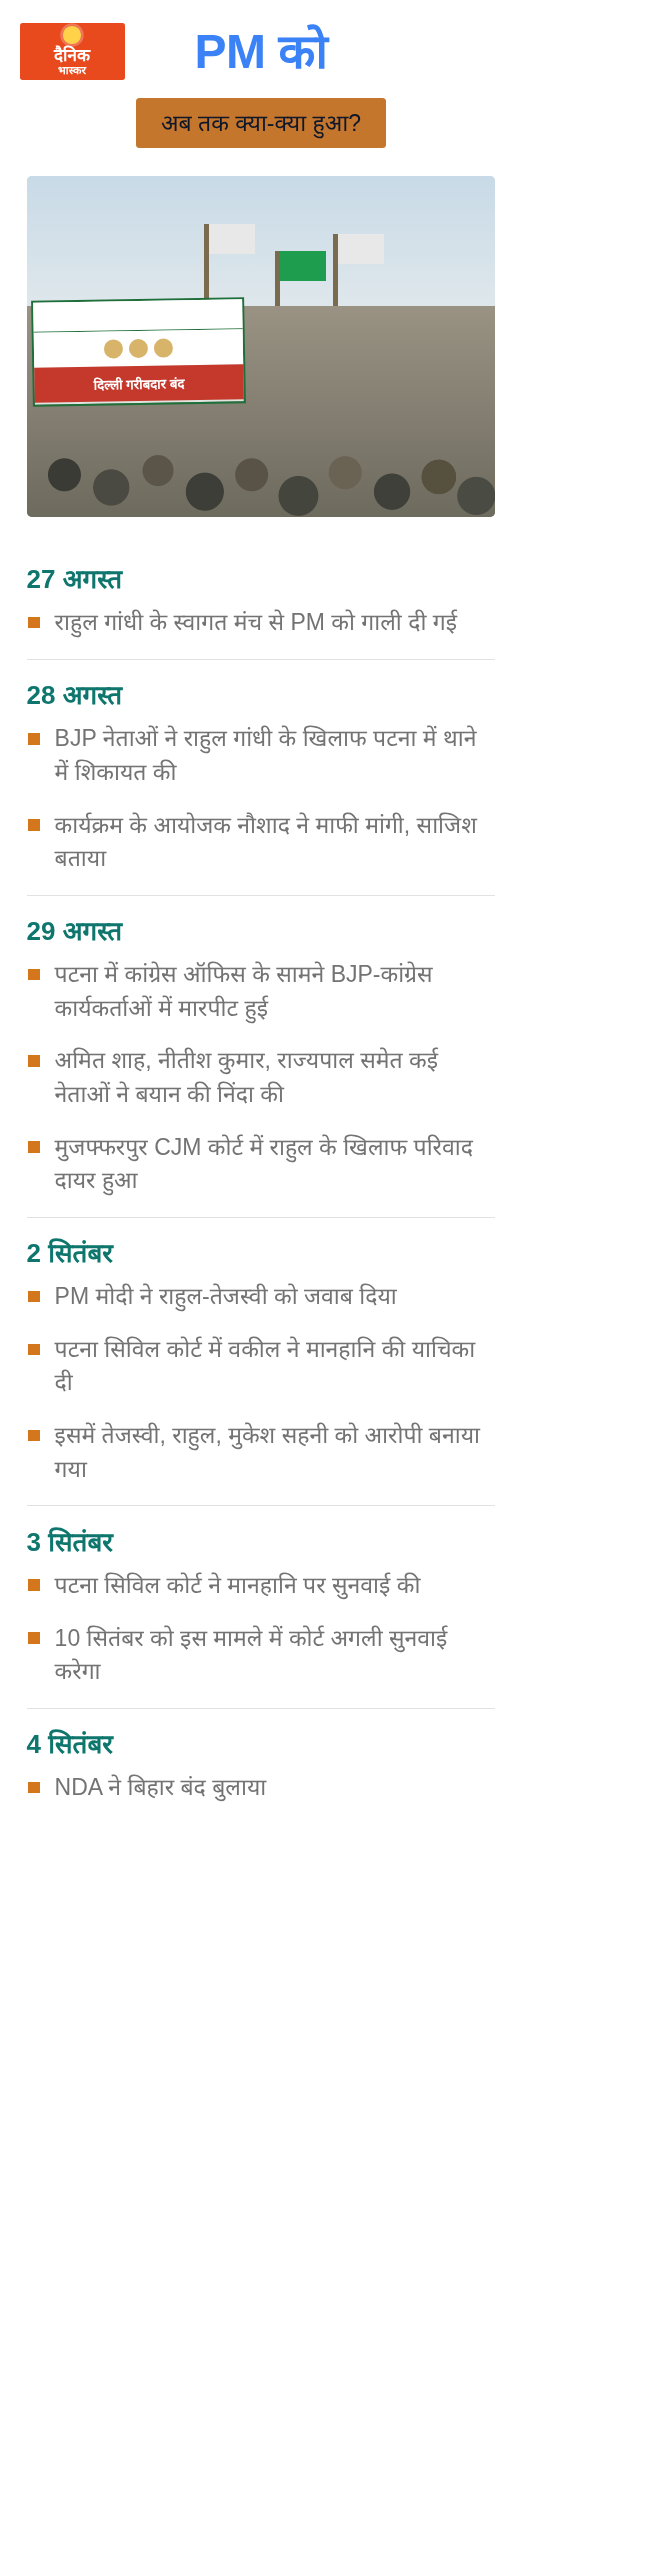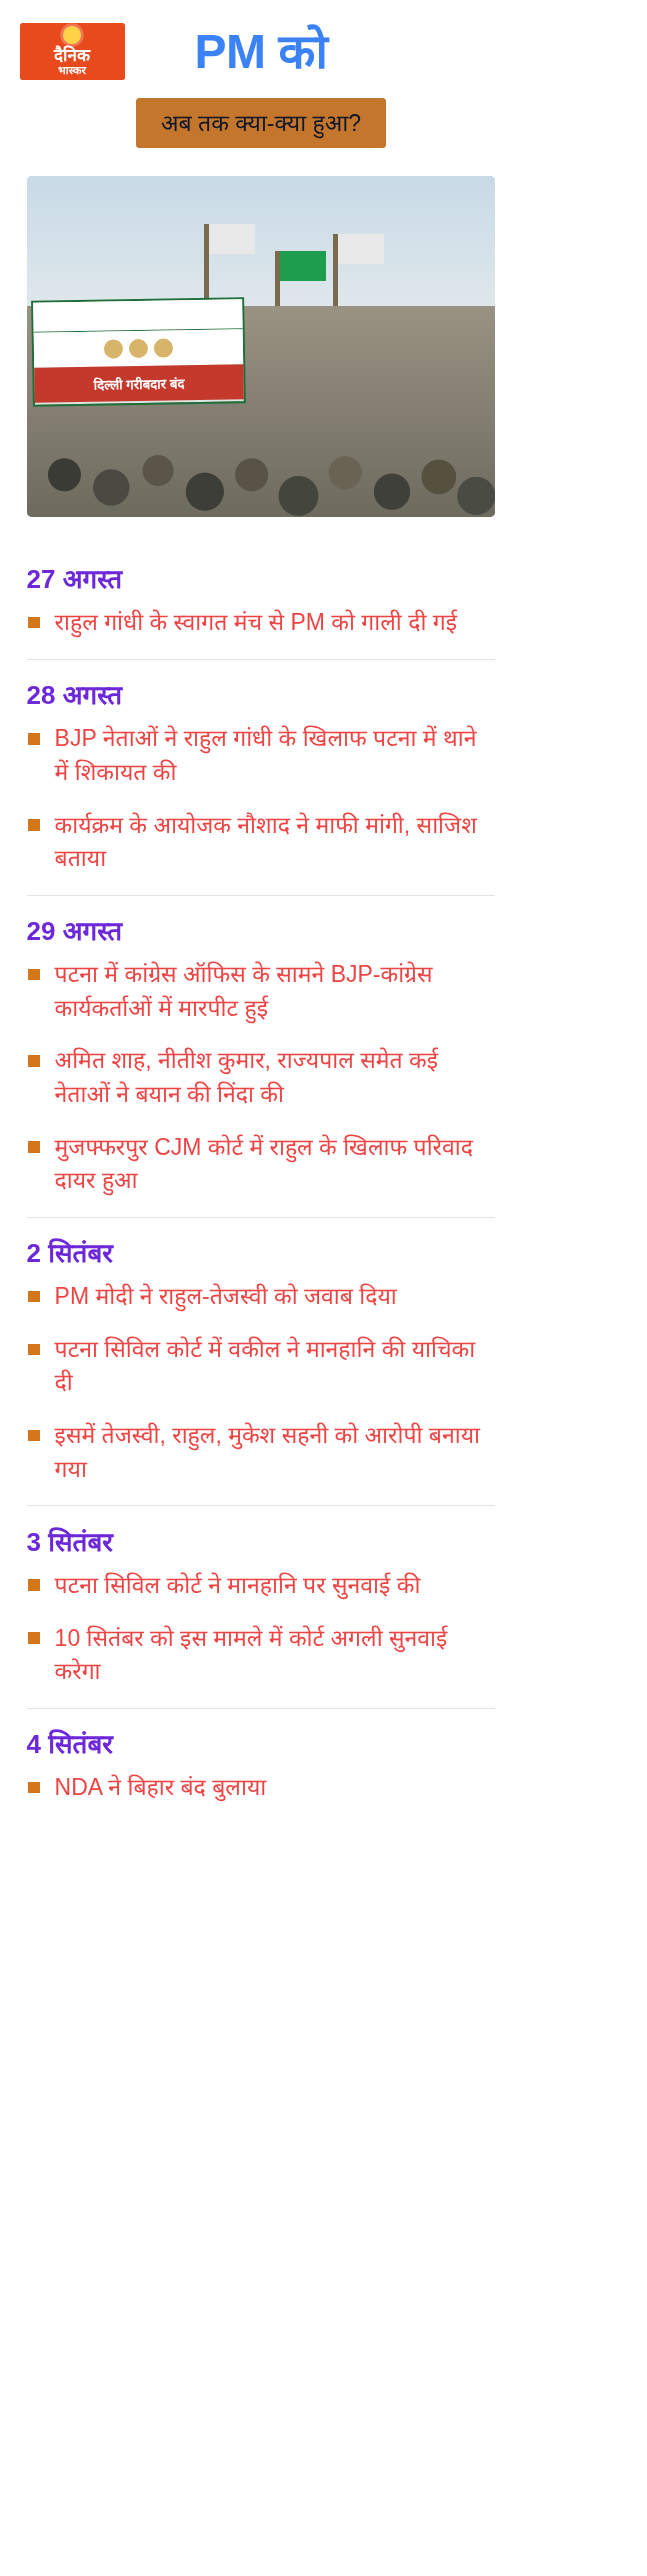--- a/index.html
+++ b/index.html
@@ -175,31 +175,31 @@
     margin: 26.6px 26.6px 0 26.6px;
   }
   .section {
     padding: 5.3px 0 16px 0;
     border-bottom: 0.9px solid #e2e2e2;
   }
   .section:last-child { border-bottom: none; }
   .sec-head {
     font-size: 26px;
     font-weight: bold;
-    color: #6d28d9;
+    color: #0f766e;
     margin: 14px 0 10.6px 0;
     line-height: 1.25;
   }
   ul.items { list-style: none; }
   ul.items li {
     position: relative;
     padding-left: 28px;
     margin-bottom: 19.5px;
     font-size: 23px;
-    color: #ef4444;
+    color: #737373;
     line-height: 1.45;
   }
   ul.items li:last-child { margin-bottom: 3.5px; }
   ul.items li::before {
     content: "";
     position: absolute;
     left: 1.8px;
     top: 10.6px;
     width: 11.5px;
     height: 11.5px;

